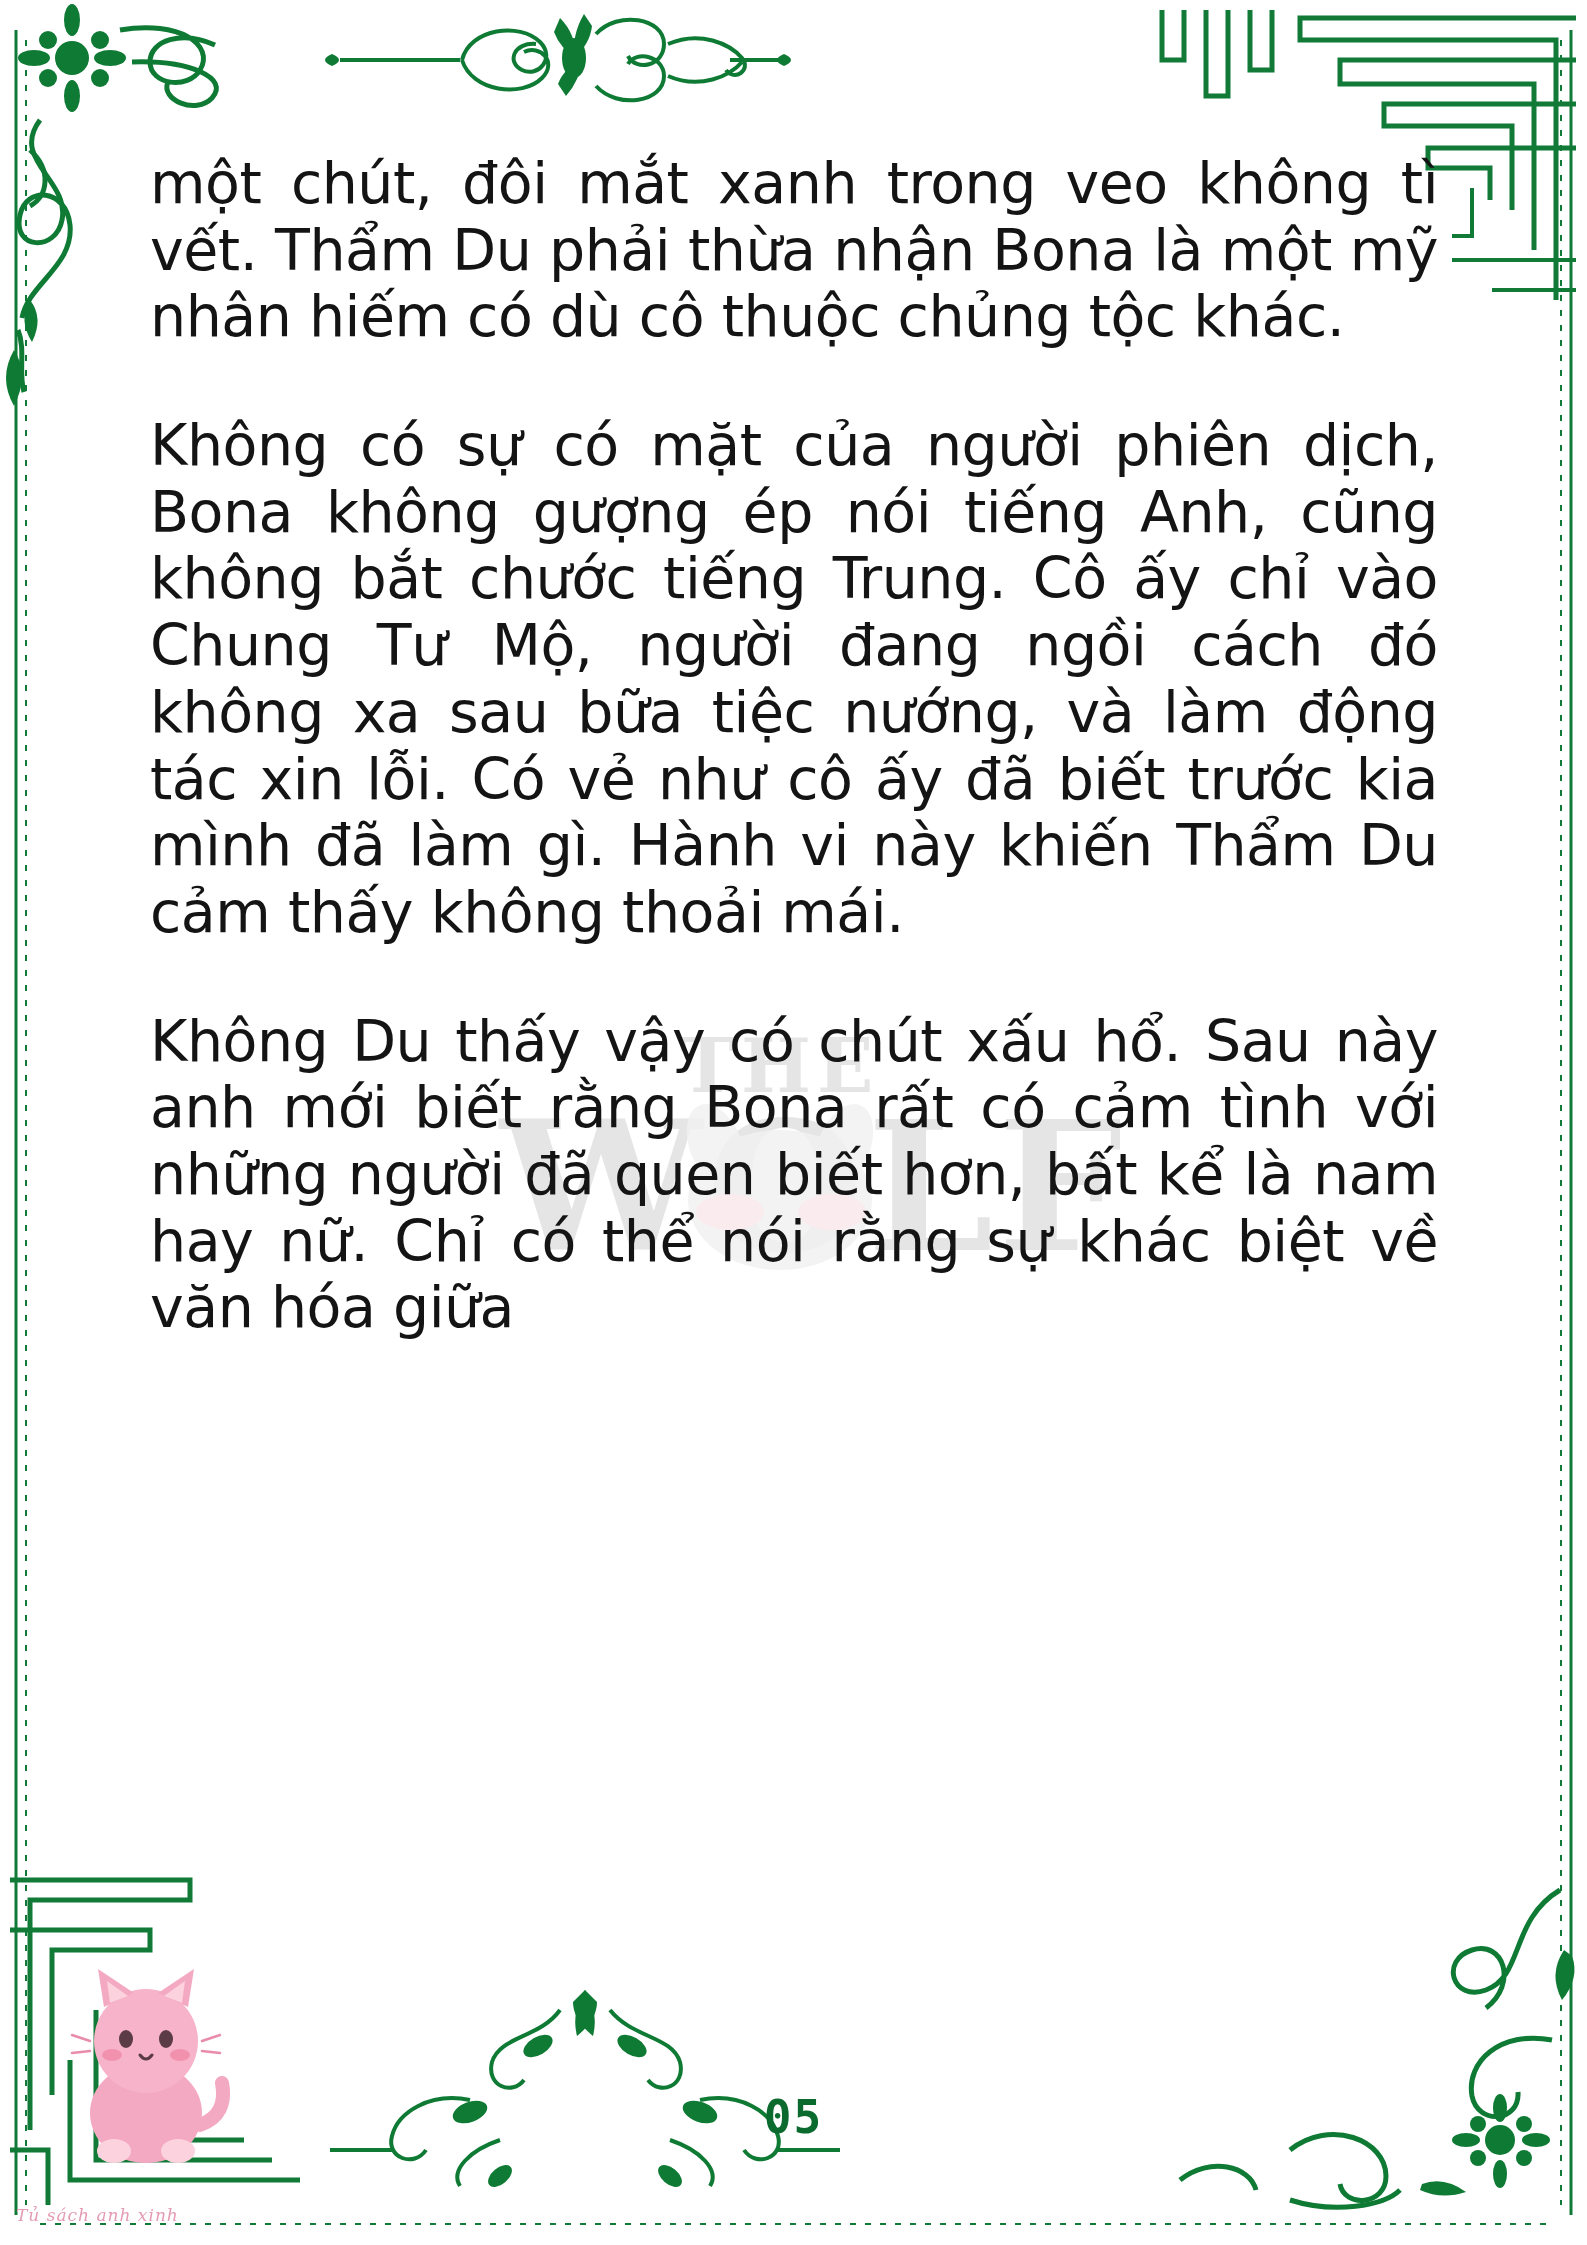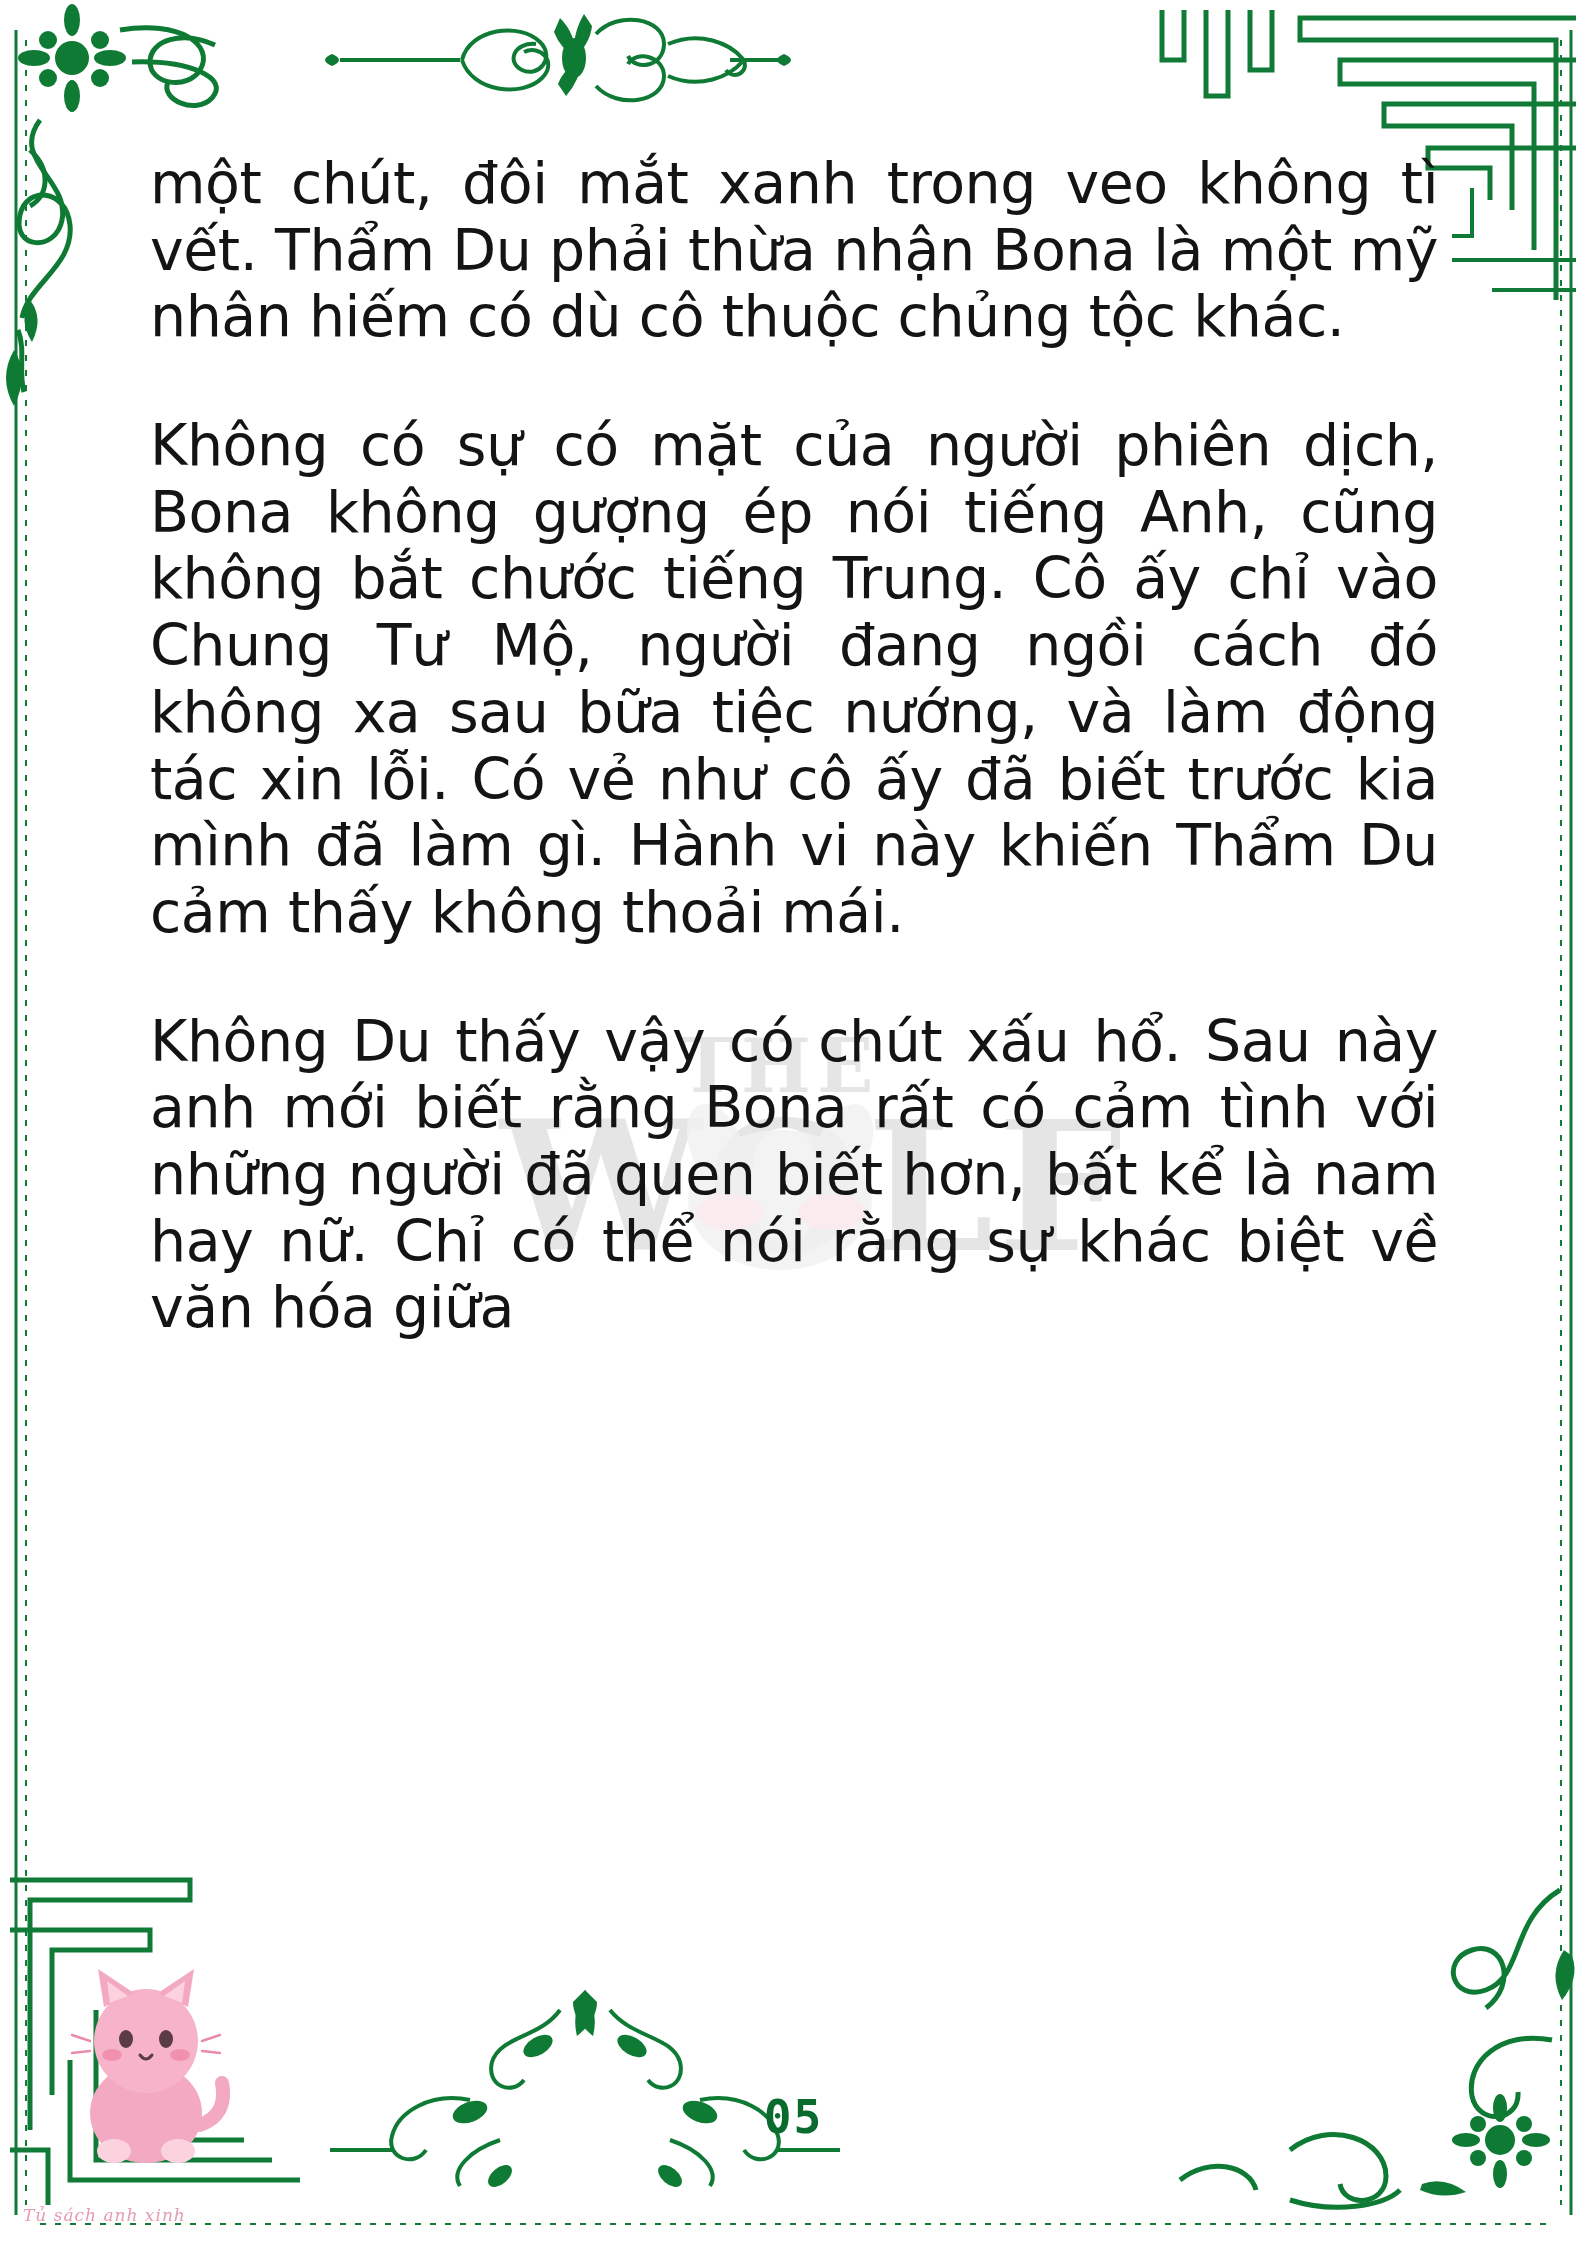--- a/index.html
+++ b/index.html
@@ -81,21 +81,21 @@
   .mascot {
     position: absolute;
     left: 60px;
     top: 1955px;
     width: 170px;
     height: 230px;
     pointer-events: none;
   }
   .mascot-caption {
     position: absolute;
-    left: 23px;
+    left: 16px;
     top: 2205px;
     font-family: "DejaVu Serif", serif;
     font-size: 17px;
     font-style: italic;
     color: #e49bb4;
     letter-spacing: 1px;
   }
 </style>
 </head>
 <body>

